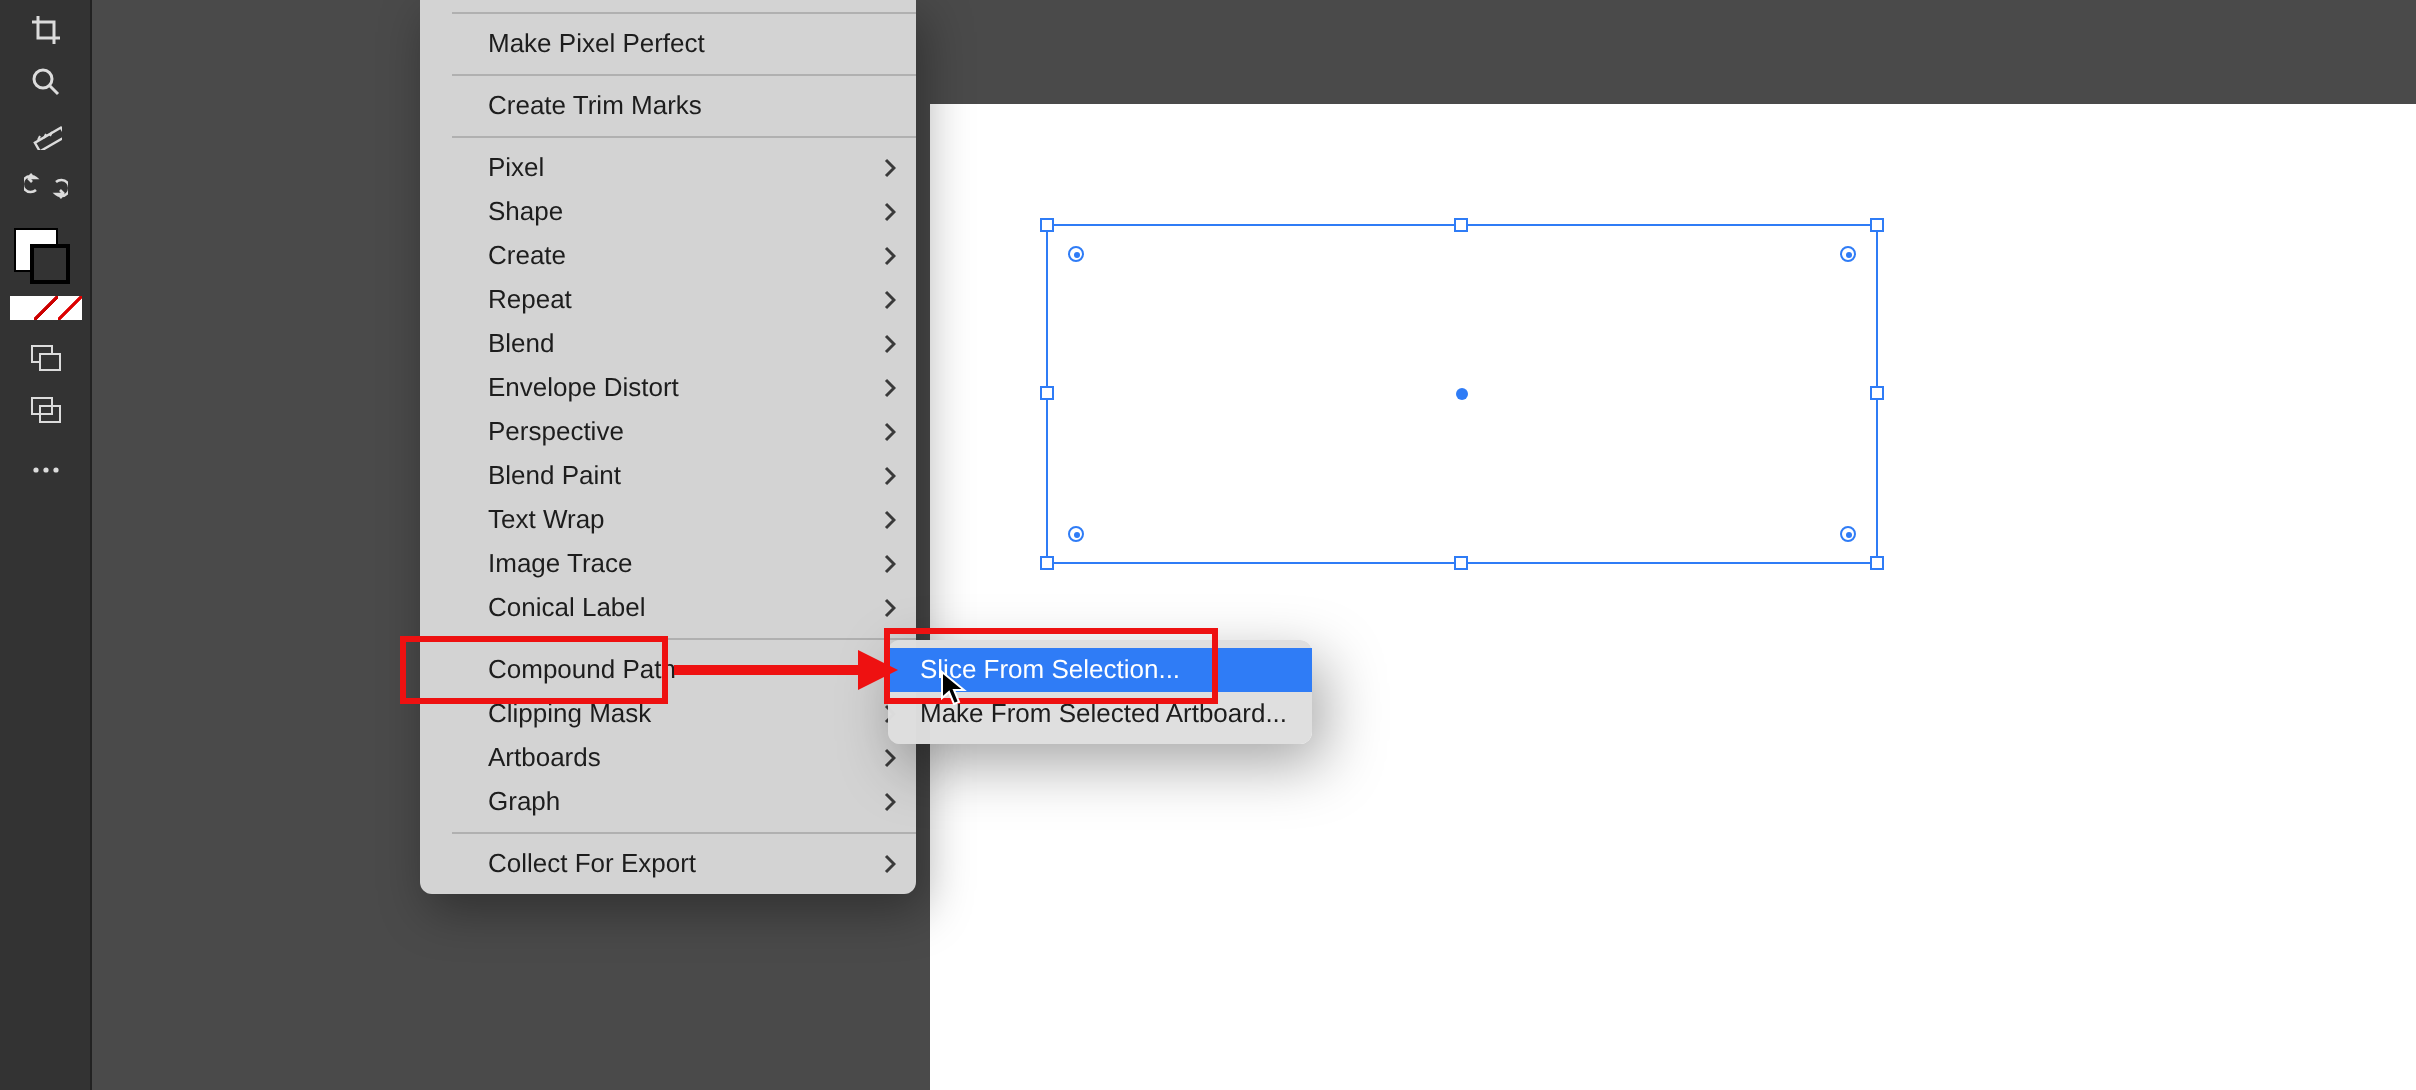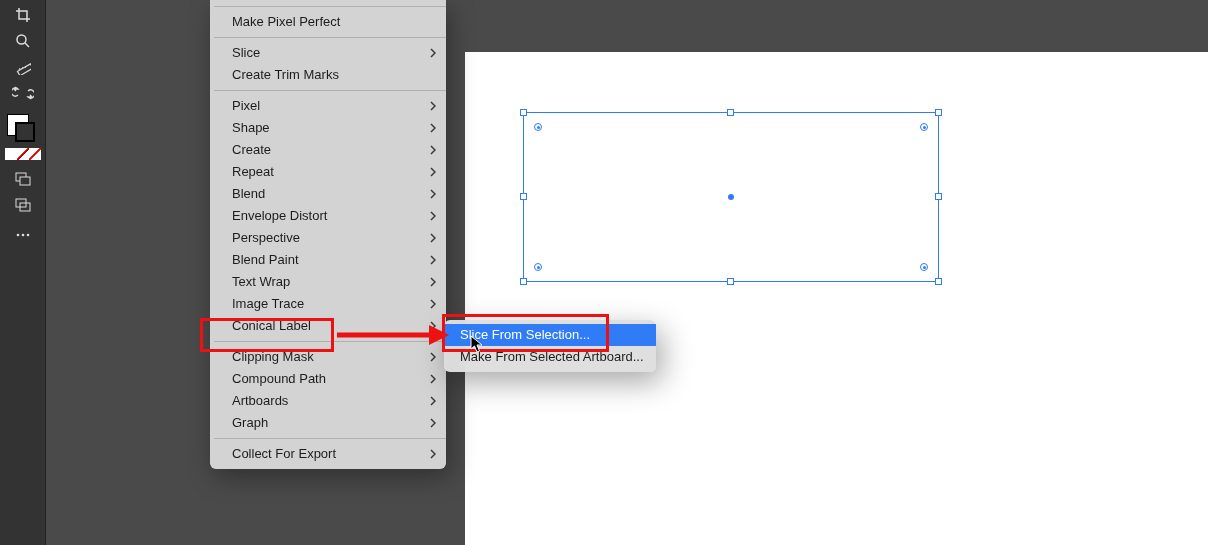--- a/index.html
+++ b/index.html
@@ -97,21 +97,21 @@
   .mini.b{ background: linear-gradient(135deg,#fff 0%,#fff 45%,#c00 46%,#c00 55%,#fff 56%,#fff 100%);}
   .mini.c{ background:#fff; position:relative;}
   .mini.c::after{content:""; position:absolute; top:0;left:0; width:100%; height:100%;
     background: linear-gradient(to bottom right, transparent 45%, #d00 46%, #d00 54%, transparent 55%);}
   
   .menu {
     position:absolute; top:0; left:210px; width:232px;
     background: rgba(214,214,214,0.98);
     border-radius:0 0 6px 6px;
     box-shadow: 4px 8px 24px rgba(0,0,0,0.35);
-    padding: 2px 0 4px 4px;
+    padding: 2px 0 4px 16px;
     backdrop-filter: blur(2px);
   }
   .menu-item {
     height:22px; line-height:22px;
     padding: 0 30px 0 18px;
     color:#1d1d1d;
     position:relative;
     white-space:nowrap;
   }
   .menu-item .chev {
@@ -224,28 +224,20 @@
   </div>
 </div>
 
 <div class="menu">
   <div class="menu-sep" style="margin-top:4px;"></div>
   <div class="menu-item">
     <span>Make Pixel Perfect</span>
   </div>
   <div class="menu-sep"></div>
   <div class="menu-item">
-    <span>Slice</span>
-    <span class="chev">
-        <svg width="6" height="10" viewBox="0 0 6 10">
-          <path d="M1 1l4 4-4 4" stroke="#3a3a3a" stroke-width="1.5" fill="none"></path>
-        </svg>
-      </span>
-  </div>
-  <div class="menu-item">
     <span>Create Trim Marks</span>
   </div>
   <div class="menu-sep"></div>
   <div class="menu-item">
     <span>Pixel</span>
     <span class="chev">
         <svg width="6" height="10" viewBox="0 0 6 10">
           <path d="M1 1l4 4-4 4" stroke="#3a3a3a" stroke-width="1.5" fill="none"></path>
         </svg>
       </span>
@@ -325,29 +317,29 @@
   <div class="menu-item">
     <span>Conical Label</span>
     <span class="chev">
         <svg width="6" height="10" viewBox="0 0 6 10">
           <path d="M1 1l4 4-4 4" stroke="#3a3a3a" stroke-width="1.5" fill="none"></path>
         </svg>
       </span>
   </div>
   <div class="menu-sep"></div>
   <div class="menu-item">
+    <span>Compound Path</span>
+    <span class="chev">
+        <svg width="6" height="10" viewBox="0 0 6 10">
+          <path d="M1 1l4 4-4 4" stroke="#3a3a3a" stroke-width="1.5" fill="none"></path>
+        </svg>
+      </span>
+  </div>
+  <div class="menu-item">
     <span>Clipping Mask</span>
-    <span class="chev">
-        <svg width="6" height="10" viewBox="0 0 6 10">
-          <path d="M1 1l4 4-4 4" stroke="#3a3a3a" stroke-width="1.5" fill="none"></path>
-        </svg>
-      </span>
-  </div>
-  <div class="menu-item">
-    <span>Compound Path</span>
     <span class="chev">
         <svg width="6" height="10" viewBox="0 0 6 10">
           <path d="M1 1l4 4-4 4" stroke="#3a3a3a" stroke-width="1.5" fill="none"></path>
         </svg>
       </span>
   </div>
   <div class="menu-item">
     <span>Artboards</span>
     <span class="chev">
         <svg width="6" height="10" viewBox="0 0 6 10">

